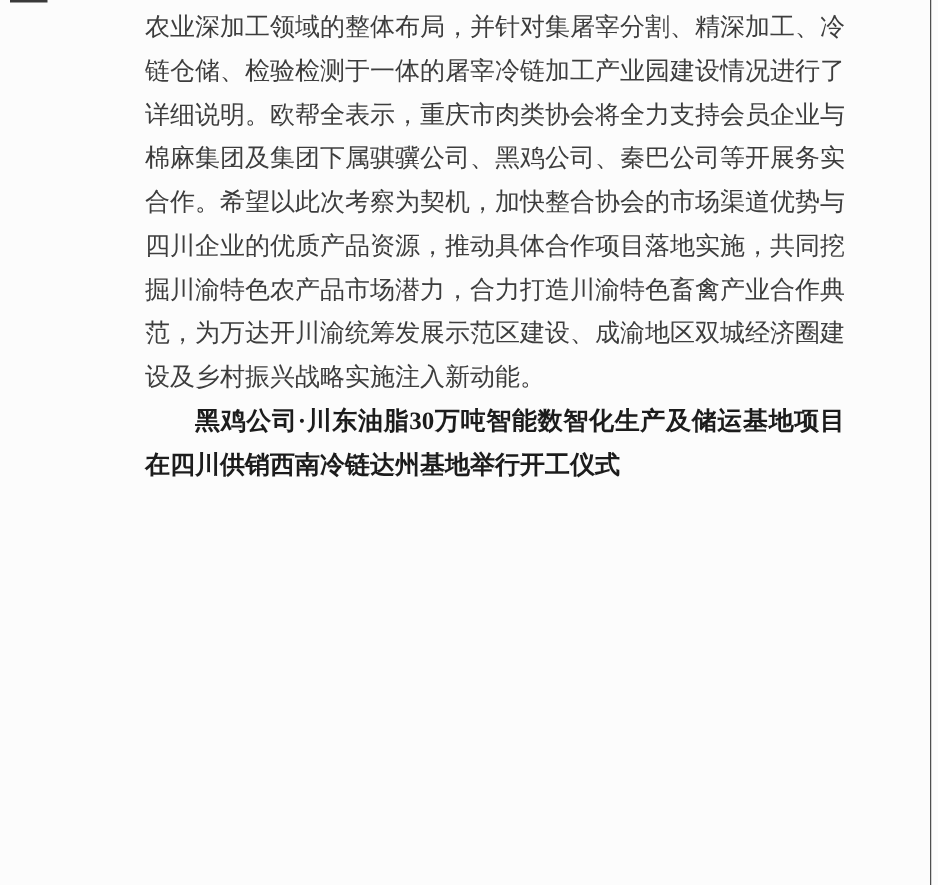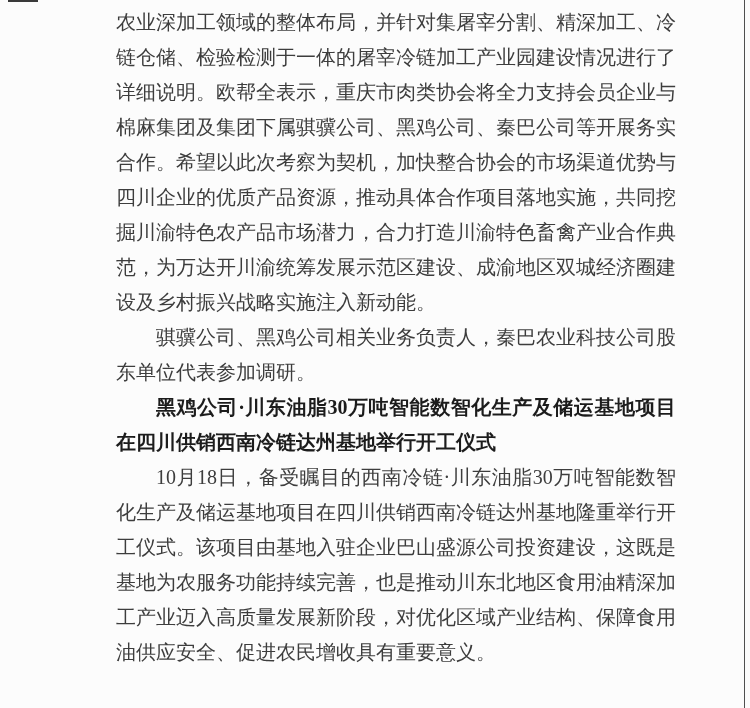--- a/index.html
+++ b/index.html
@@ -66,20 +66,18 @@
 </style>
 </head>
 <body>
 
 <div class="page">
 
   <div class="scan-artifact-top"></div>
 
   <div class="content">
     <p class="para">农业深加工领域的整体布局，并针对集屠宰分割、精深加工、冷链仓储、检验检测于一体的屠宰冷链加工产业园建设情况进行了详细说明。欧帮全表示，重庆市肉类协会将全力支持会员企业与棉麻集团及集团下属骐骥公司、黑鸡公司、秦巴公司等开展务实合作。希望以此次考察为契机，加快整合协会的市场渠道优势与四川企业的优质产品资源，推动具体合作项目落地实施，共同挖掘川渝特色农产品市场潜力，合力打造川渝特色畜禽产业合作典范，为万达开川渝统筹发展示范区建设、成渝地区双城经济圈建设及乡村振兴战略实施注入新动能。</p>
-    <p class="para indent">骐骥公司、黑鸡公司相关业务负责人，秦巴农业科技公司股东单位代表参加调研。</p>
     <p class="para indent heading-serif">黑鸡公司·川东油脂30万吨智能数智化生产及储运基地项目在四川供销西南冷链达州基地举行开工仪式</p>
-    <p class="para indent">10月18日，备受瞩目的西南冷链·川东油脂30万吨智能数智化生产及储运基地项目在四川供销西南冷链达州基地隆重举行开工仪式。该项目由基地入驻企业巴山盛源公司投资建设，这既是基地为农服务功能持续完善，也是推动川东北地区食用油精深加工产业迈入高质量发展新阶段，对优化区域产业结构、保障食用油供应安全、促进农民增收具有重要意义。</p>
   </div>
 
   <div class="page-edge-line"></div>
 
 </div>
 
 </body></html>

